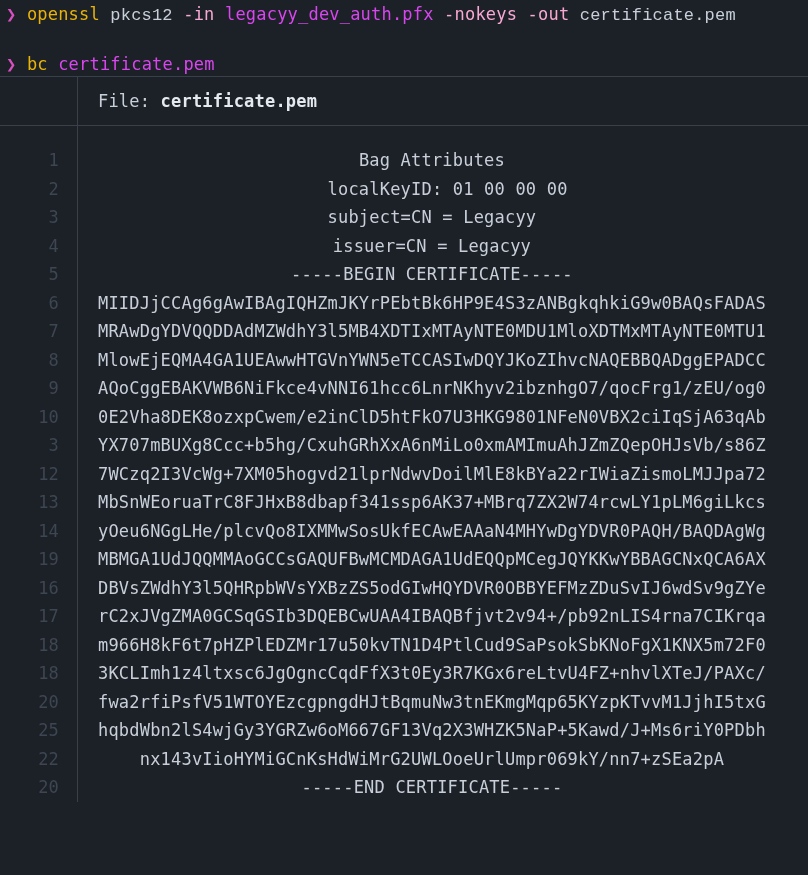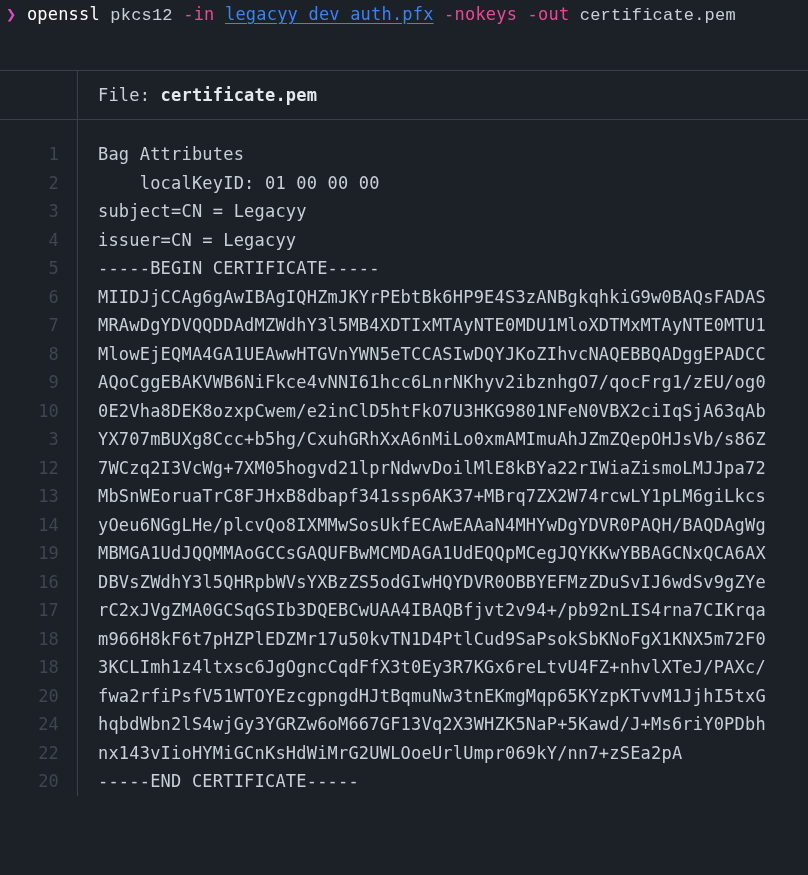--- a/index.html
+++ b/index.html
@@ -9,27 +9,27 @@
     font-family: "Menlo","Consolas","DejaVu Sans Mono",monospace;
     font-size:17px;
     color:#cdd6df;
     overflow:hidden;
     font-weight:500;
     letter-spacing:0.2px;
   }
   .term { padding:2px 6px 0 6px; }
   .prompt-line { white-space:pre; line-height:24px; }
   .sym { color:#d94fc1; font-weight:700; }
-  .cmd { color:#ffffff;text-align:right; }
-  .flag { color:#ec4899; }
-  .arg-under { color:#3b82f6; text-decoration:underline; text-underline-offset:3px; }
+  .cmd { color:#eab308;text-align:right; }
+  .flag { color:#f9a8d4; }
+  .arg-under { color:#d946ef; text-underline-offset:3px; }
   .plain { color:#c8cfd8;font-family:Liberation Mono, monospace; }
   .gap { height:24px; }
 
-  .viewer { margin-top:18px; }
+  .viewer { }
   .header-row {
     display:flex;
     border-top:1px solid #3a4049;
     border-bottom:1px solid #3a4049;
   }
   .gutter-stub {
     width:78px;
     border-right:1px solid #3a4049;
     flex-shrink:0;
   }
@@ -50,29 +50,31 @@
     color:#3e4651;
     font-size:17px;
   }
   .gutter div { line-height:28.5px; padding-right:18px; }
   .code {
     padding-top:20px;
     padding-left:20px;
     color:#c8cfd8;
     white-space:pre;
     font-size:17px;
+    text-align:center;
   }
   .code div { line-height:28.5px; }
 </style>
 </head>
 <body>
 
 <div class="term">
   <div class="prompt-line"><span class="sym">❯</span> <span class="cmd">openssl</span> <span class="plain">pkcs12</span> <span class="flag">-in</span> <span class="arg-under">legacyy_dev_auth.pfx</span> <span class="flag">-nokeys</span> <span class="flag">-out</span> <span class="plain">certificate.pem</span></div>
   <div class="gap"></div>
+  <div class="prompt-line"><span class="sym">❯</span> <span class="cmd">bc</span> <span class="arg-under">certificate.pem</span></div>
 </div>
 
 <div class="viewer">
   <div class="header-row">
     <div class="gutter-stub"></div>
     <div class="header-content"><span class="flabel">File: </span><span class="fname">certificate.pem</span></div>
   </div>
   <div class="body-rows">
     <div class="gutter" id="gutter">
         <div>1</div>
@@ -88,19 +90,19 @@
         <div>3</div>
         <div>12</div>
         <div>13</div>
         <div>14</div>
         <div>19</div>
         <div>16</div>
         <div>17</div>
         <div>18</div>
         <div>18</div>
         <div>20</div>
-        <div>24</div>
+        <div>25</div>
         <div>22</div>
         <div>20</div>
       </div>
     <div class="code" id="code"><div>Bag Attributes</div><div>    localKeyID: 01 00 00 00 </div><div>subject=CN = Legacyy</div><div>issuer=CN = Legacyy</div><div>-----BEGIN CERTIFICATE-----</div><div>MIIDJjCCAg6gAwIBAgIQHZmJKYrPEbtBk6HP9E4S3zANBgkqhkiG9w0BAQsFADAS</div><div>MRAwDgYDVQQDDAdMZWdhY3l5MB4XDTIxMTAyNTE0MDU1MloXDTMxMTAyNTE0MTU1</div><div>MlowEjEQMA4GA1UEAwwHTGVnYWN5eTCCASIwDQYJKoZIhvcNAQEBBQADggEPADCC</div><div>AQoCggEBAKVWB6NiFkce4vNNI61hcc6LnrNKhyv2ibznhgO7/qocFrg1/zEU/og0</div><div>0E2Vha8DEK8ozxpCwem/e2inClD5htFkO7U3HKG9801NFeN0VBX2ciIqSjA63qAb</div><div>YX707mBUXg8Ccc+b5hg/CxuhGRhXxA6nMiLo0xmAMImuAhJZmZQepOHJsVb/s86Z</div><div>7WCzq2I3VcWg+7XM05hogvd21lprNdwvDoilMlE8kBYa22rIWiaZismoLMJJpa72</div><div>MbSnWEoruaTrC8FJHxB8dbapf341ssp6AK37+MBrq7ZX2W74rcwLY1pLM6giLkcs</div><div>yOeu6NGgLHe/plcvQo8IXMMwSosUkfECAwEAAaN4MHYwDgYDVR0PAQH/BAQDAgWg</div><div>MBMGA1UdJQQMMAoGCCsGAQUFBwMCMDAGA1UdEQQpMCegJQYKKwYBBAGCNxQCA6AX</div><div>DBVsZWdhY3l5QHRpbWVsYXBzZS5odGIwHQYDVR0OBBYEFMzZDuSvIJ6wdSv9gZYe</div><div>rC2xJVgZMA0GCSqGSIb3DQEBCwUAA4IBAQBfjvt2v94+/pb92nLIS4rna7CIKrqa</div><div>m966H8kF6t7pHZPlEDZMr17u50kvTN1D4PtlCud9SaPsokSbKNoFgX1KNX5m72F0</div><div>3KCLImh1z4ltxsc6JgOgncCqdFfX3t0Ey3R7KGx6reLtvU4FZ+nhvlXTeJ/PAXc/</div><div>fwa2rfiPsfV51WTOYEzcgpngdHJtBqmuNw3tnEKmgMqp65KYzpKTvvM1JjhI5txG</div><div>hqbdWbn2lS4wjGy3YGRZw6oM667GF13Vq2X3WHZK5NaP+5Kawd/J+Ms6riY0PDbh</div><div>nx143vIioHYMiGCnKsHdWiMrG2UWLOoeUrlUmpr069kY/nn7+zSEa2pA</div><div>-----END CERTIFICATE-----</div></div>
   </div>
 </div>
 
 </body></html>

